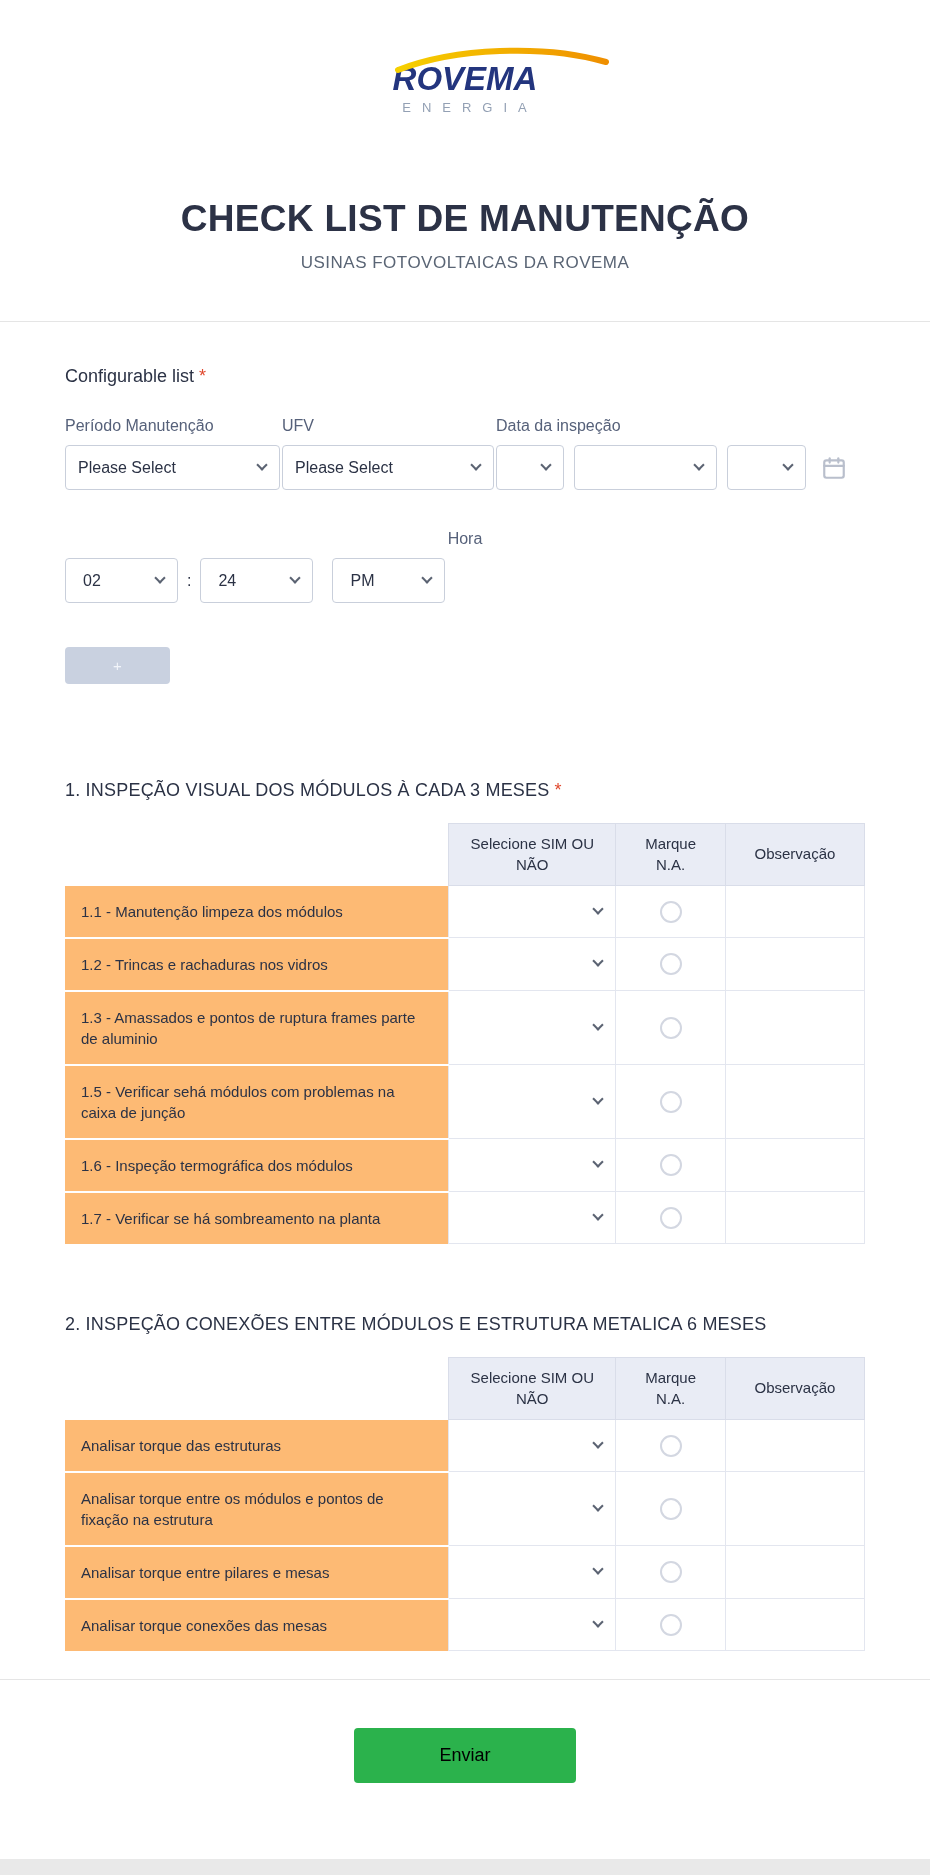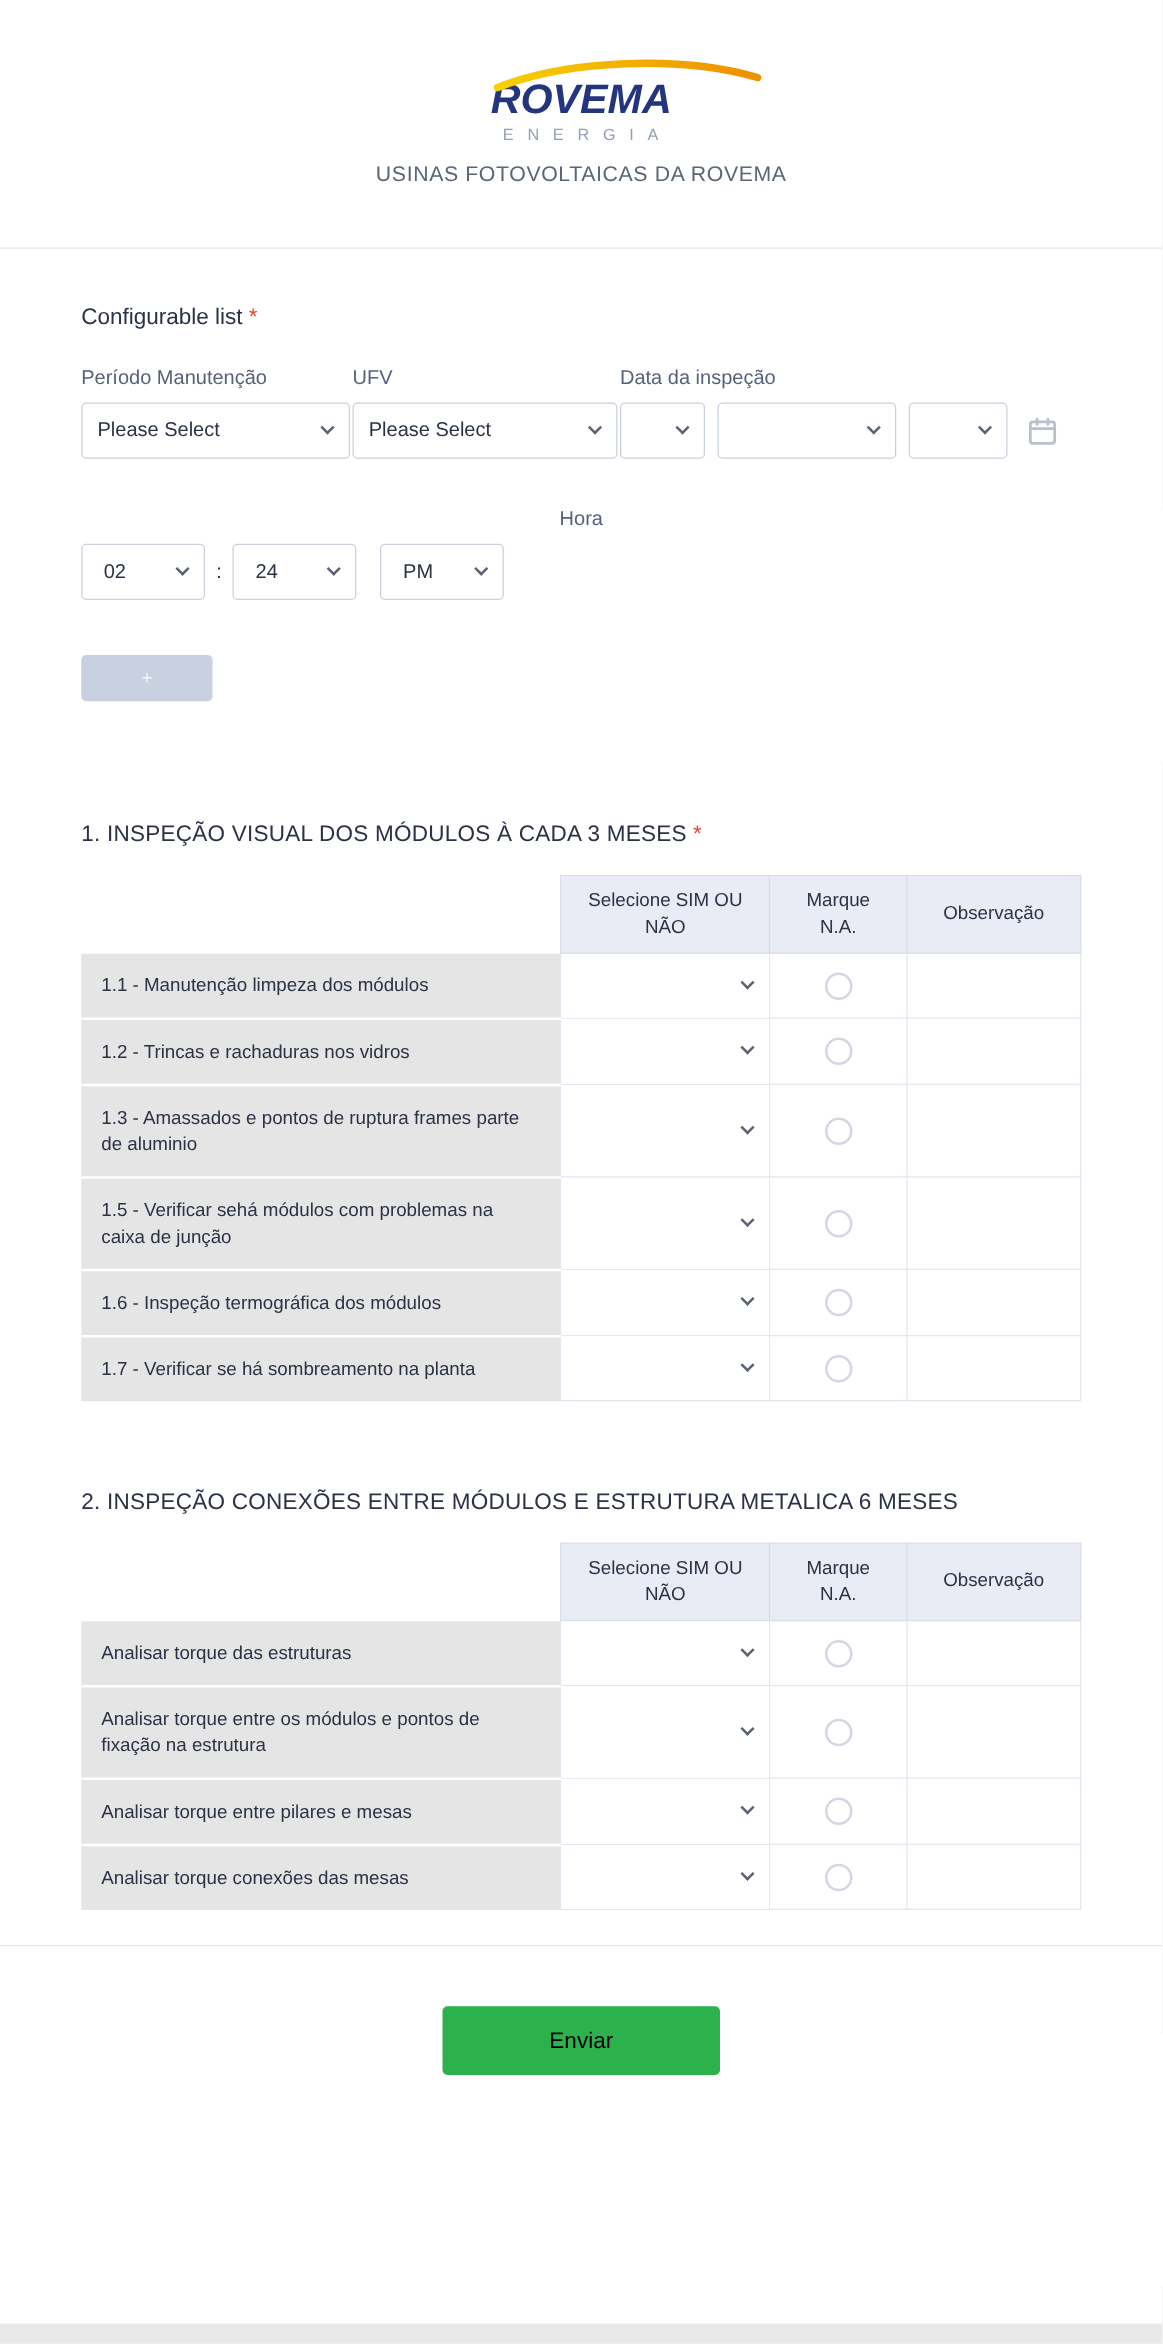--- a/index.html
+++ b/index.html
@@ -55,21 +55,21 @@
     display: inline-block; width: 8px; height: 8px;
     border-right: 2px solid #5b6372; border-bottom: 2px solid #5b6372;
     transform: rotate(45deg);
   }
   .select .chev { position: absolute; right: 13px; top: 50%; margin-top: -7px; }
   .w-periodo { width: 215px; }
   .w-ufv { width: 212px; }
   .w-day { width: 68px; }
   .w-month { width: 143px; }
   .w-year { width: 79px; }
-  .w-time { width: 99px; padding-left: 17px; }
+  .w-time { width: 113px; padding-left: 17px; }
   .date-group { display: flex; align-items: center; gap: 10px; }
   .calendar-btn { margin-left: 5px; display: flex; align-items: center; cursor: pointer; background: none; border: none; padding: 0; }
   .hora-block { margin-top: 40px; text-align: center; }
   .time-row { display: flex; align-items: center; margin-top: 10px; }
   .colon { margin: 0 9px; font-size: 16px; color: #2b3245; }
   .ampm { margin-left: 19px; }
   .add-btn {
     margin-top: 44px; width: 105px; height: 37px;
     background: #c9d1e0; border: none; border-radius: 4px;
     color: #f2f5fa; font-size: 15px; cursor: pointer;
@@ -82,21 +82,21 @@
   .matrix th.blank-cell { background: transparent; border: none; }
   .matrix th.col-head {
     background: #e9ecf5; border: 1px solid #d9dde9;
     font-weight: 400; font-size: 15px; color: #2b3245;
     padding: 10px 14px; text-align: center; vertical-align: middle; height: 62px;
     line-height: 1.35;
   }
   .matrix tbody tr { height: 50px; }
   .matrix td { vertical-align: middle; }
   .label-cell {
-    background: #e5e5e5; color: #2b3245; font-size: 15px;
+    background: #fdba74; color: #2b3245; font-size: 15px;
     padding: 15px 16px; line-height: 1.4; border-bottom: 2px solid #fff;
   }
   .matrix tbody tr:last-child .label-cell { border-bottom: none; }
   .select-cell { background: #fff; border: 1px solid #e3e6ef; position: relative; cursor: pointer; }
   .select-cell .chev { position: absolute; right: 13px; top: 50%; margin-top: -7px; }
   .radio-cell { background: #fff; border: 1px solid #e3e6ef; text-align: center; }
   .radio {
     display: inline-block; width: 22px; height: 22px; border-radius: 50%;
     border: 2px solid #d3d7e1; background: #fff; vertical-align: middle; cursor: pointer;
   }
@@ -122,20 +122,21 @@
             <stop offset="1" stop-color="#ef8f00"></stop>
           </linearGradient>
         </defs>
         <path d="M4 26 C 60 4, 150 0, 212 18" fill="none" stroke="url(#sw)" stroke-width="6" stroke-linecap="round"></path>
       </svg>
       <div class="logo-brand">ROVEMA</div>
       <div class="logo-sub">ENERGIA</div>
     </div>
   </div>
 
+  <h1 class="page-title">CHECK LIST DE MANUTENÇÃO</h1>
   <div class="page-subtitle">USINAS FOTOVOLTAICAS DA ROVEMA</div>
 
   <hr class="full">
 
   <div class="content">
 
     
     <div class="config-label">
       <span>Configurable list</span><span class="req">*</span>
     </div>

